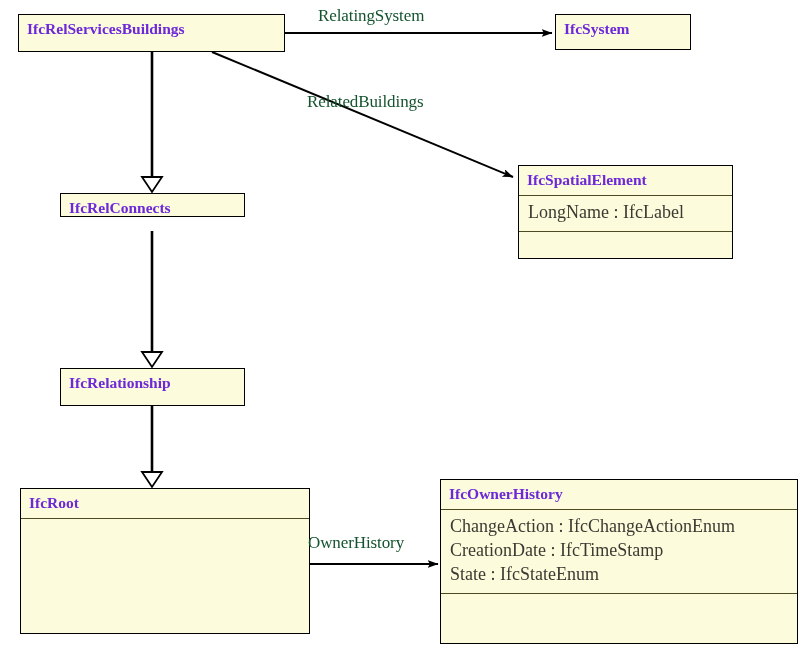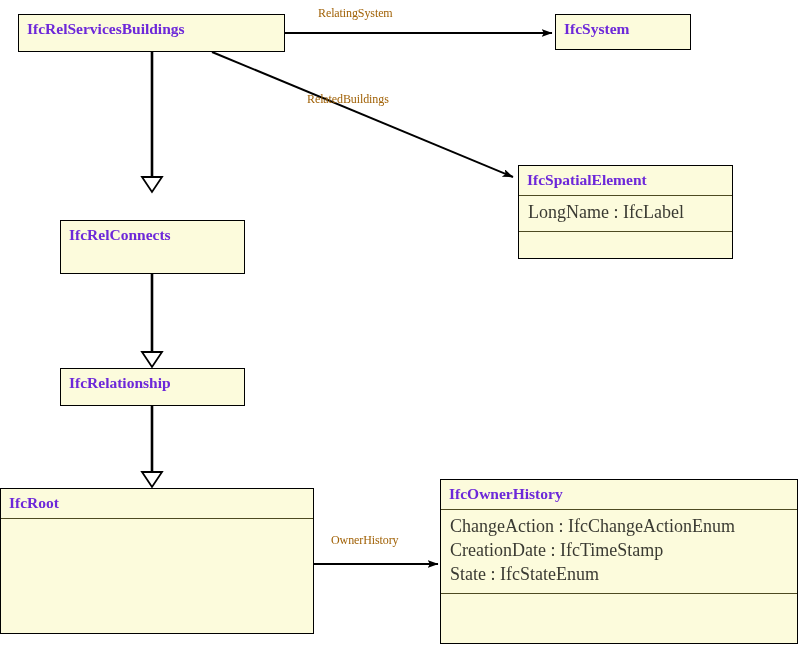--- a/index.html
+++ b/index.html
@@ -52,22 +52,22 @@
     white-space: nowrap;
   }
   .uml-compartment.empty {
     height: 20px;
     padding: 0;
   }
 
   
   .edge-label {
     position: absolute;
-    font-size: 12px;
-    color: #a16207;
+    font-size: 17px;
+    color: #14532d;
     white-space: nowrap;
     z-index: 5;
     letter-spacing: -0.1px;
     font-family: Liberation Serif, serif;
   }
   .edge-label.diagonal-overlap {
     z-index: 2;
   }
 </style>
 </head>
@@ -107,47 +107,47 @@
 
     <g>
       <line x1="307" y1="564" x2="438" y2="564" stroke="#000000" stroke-width="2" marker-end="url(#arrow-open)"></line>
     </g>
   </svg>
 
   <div class="edge-label" style="left:318px; top:6px;">RelatingSystem</div>
 
   <div class="edge-label diagonal-overlap" style="left:307px; top:92px;text-align:right;">RelatedBuildings</div>
 
-  <div class="edge-label" style="left:331px; top:533px;">OwnerHistory</div>
+  <div class="edge-label" style="left:308px; top:533px;">OwnerHistory</div>
 
   <div class="uml-class" style="left:18px; top:14px; width:267px; height:38px;">
     <div class="uml-title">IfcRelServicesBuildings</div>
   </div>
 
   <div class="uml-class" style="left:555px; top:14px; width:136px; height:36px;">
     <div class="uml-title">IfcSystem</div>
   </div>
 
   <div class="uml-class" style="left:518px; top:165px; width:215px; height:94px;">
     <div class="uml-title">IfcSpatialElement</div>
     <div class="uml-compartment">
       <div class="uml-attr">LongName : IfcLabel</div>
     </div>
     <div class="uml-compartment empty"></div>
   </div>
 
-  <div class="uml-class" style="left:60px; top:193px; width:185px; height:54px;margin-top:27px;">
+  <div class="uml-class" style="left:60px; top:193px; width:185px; height:24px;">
     <div class="uml-title">IfcRelConnects</div>
   </div>
 
   <div class="uml-class" style="left:60px; top:368px; width:185px; height:38px;">
     <div class="uml-title">IfcRelationship</div>
   </div>
 
-  <div class="uml-class" style="left:0; top:488px; width:314px; height:146px;">
+  <div class="uml-class" style="left:20px; top:488px; width:290px; height:146px;">
     <div class="uml-title">IfcRoot</div>
     <div class="uml-compartment empty"></div>
   </div>
 
   <div class="uml-class" style="left:440px; top:479px; width:358px; height:165px;">
     <div class="uml-title">IfcOwnerHistory</div>
     <div class="uml-compartment">
       <div class="uml-attr">ChangeAction : IfcChangeActionEnum</div>
       <div class="uml-attr">CreationDate : IfcTimeStamp</div>
       <div class="uml-attr">State : IfcStateEnum</div>

